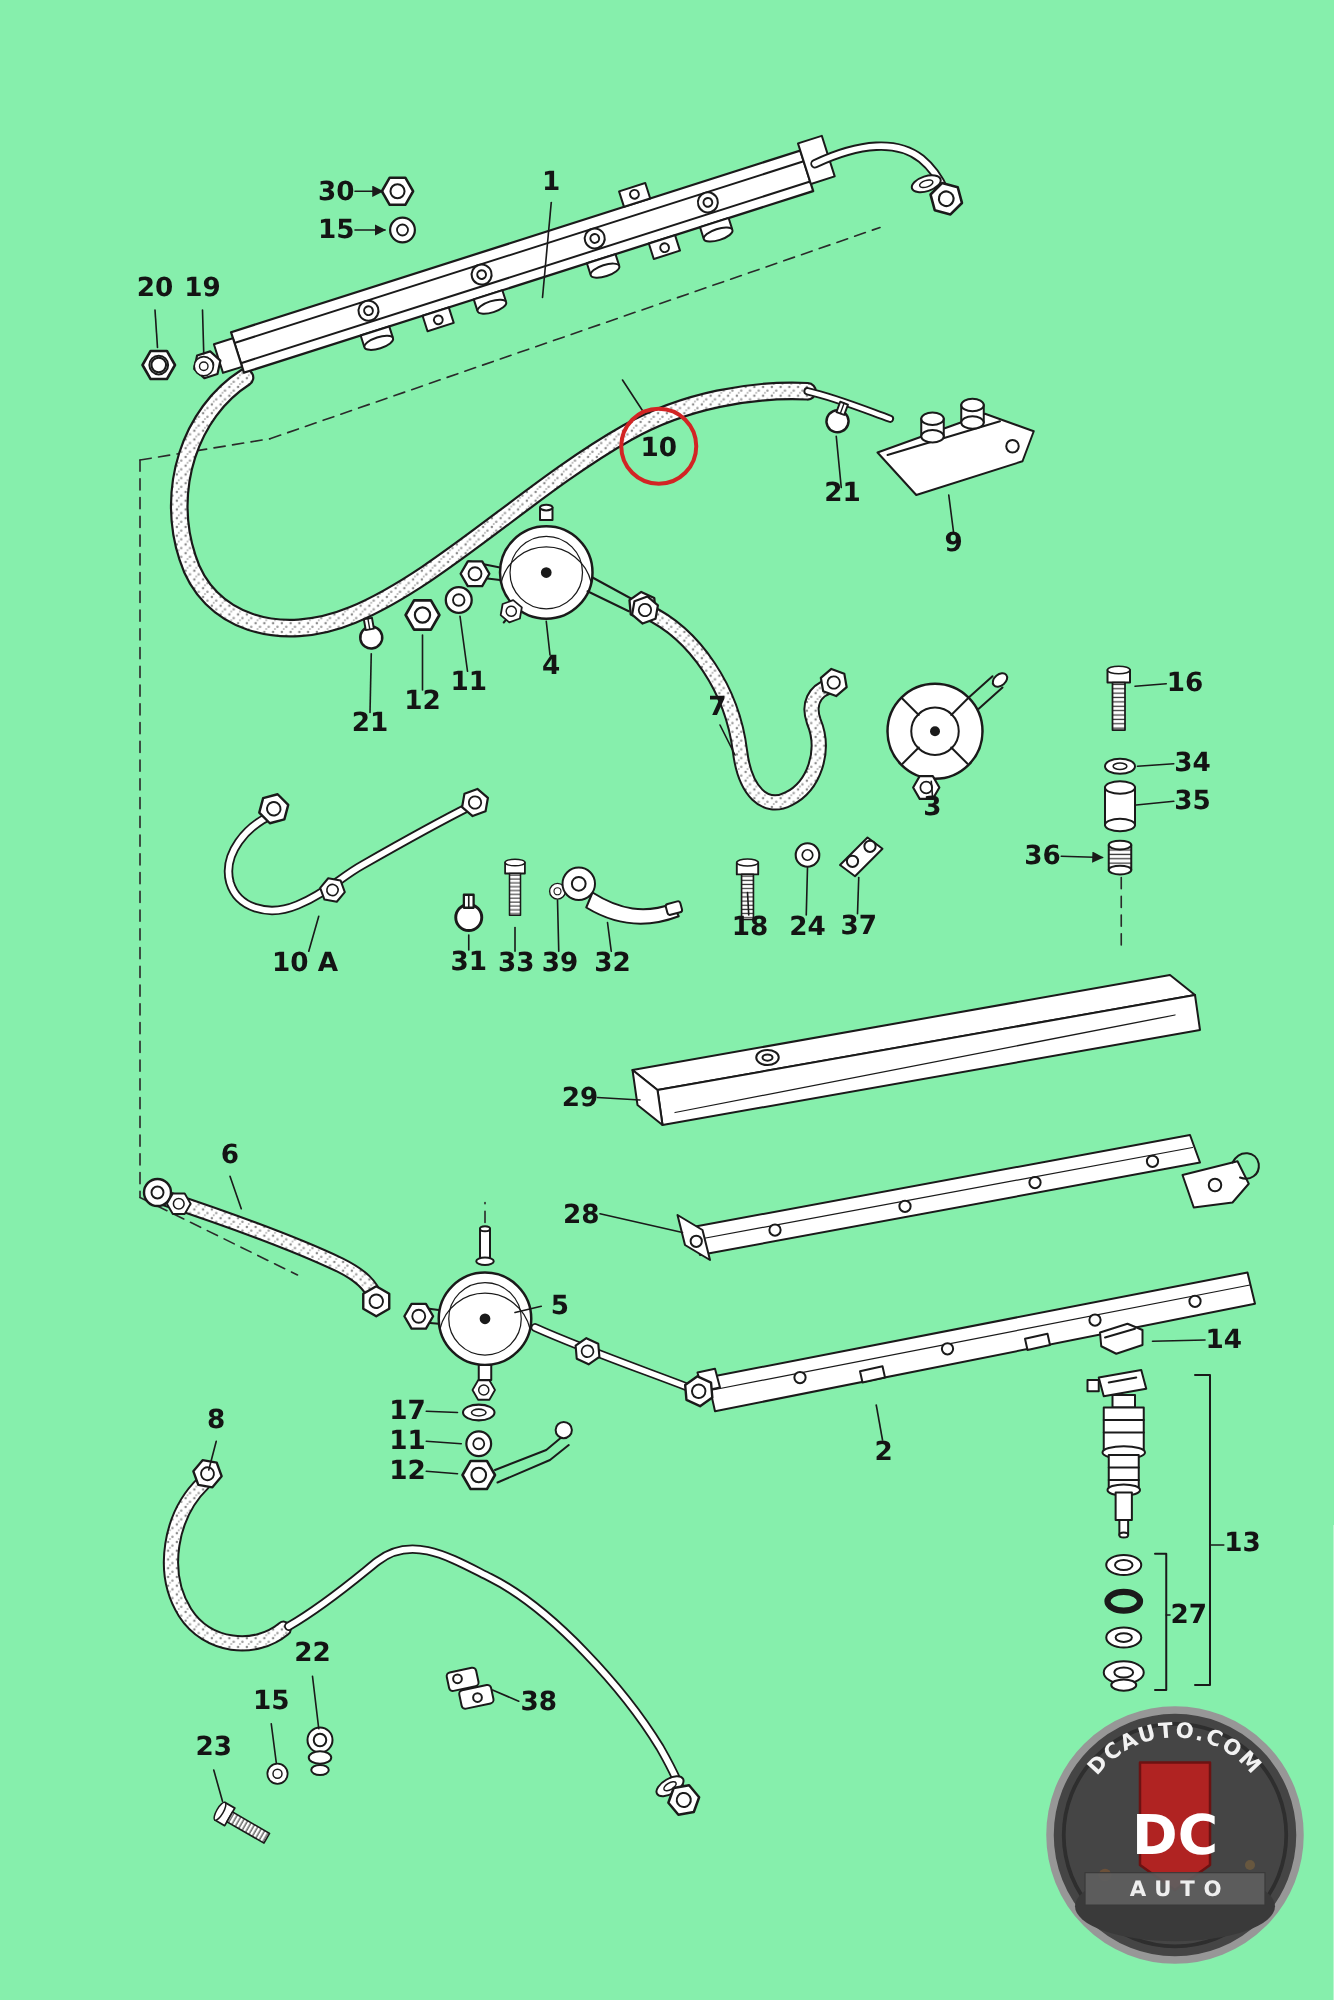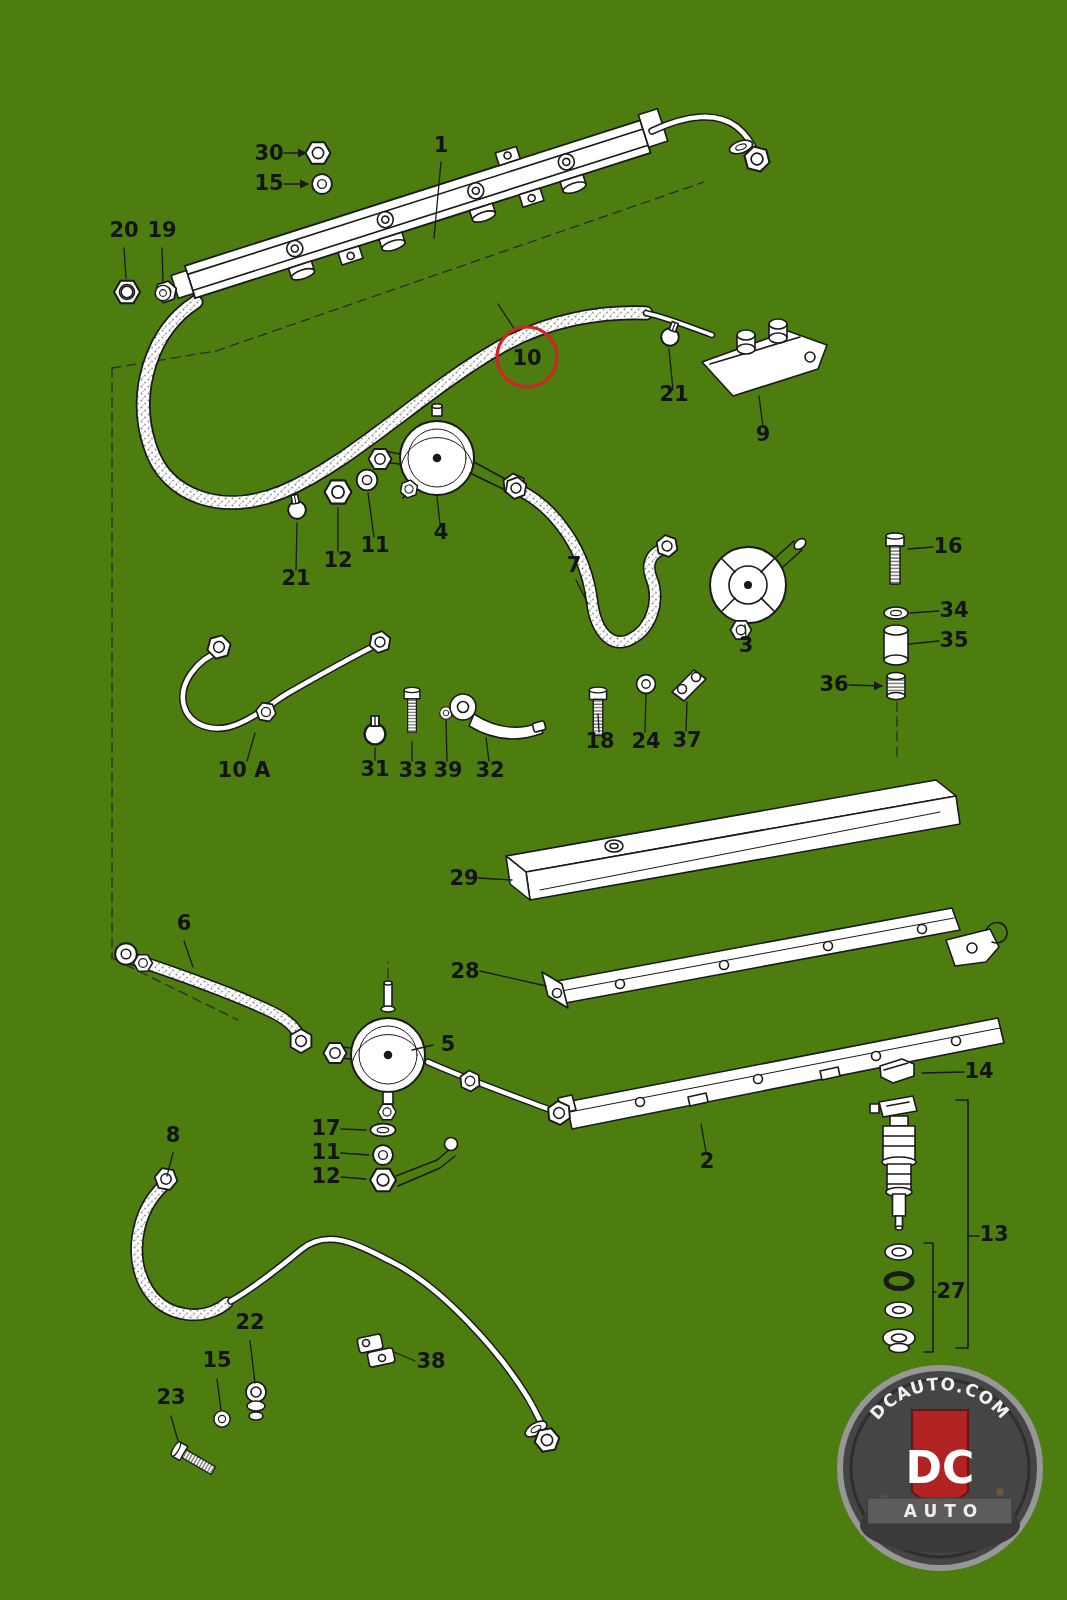--- a/index.html
+++ b/index.html
@@ -1,16 +1,16 @@
 <!DOCTYPE html>
 <html><head>
 <meta charset="utf-8">
 <style>
   html,body{margin:0;padding:0;background:#ffffff;}
-  .page{position:relative;width:1067px;height:1600px;background:#4d7c0f;overflow:hidden;
+  .page{position:relative;width:1067px;height:1600px;background:#86efac;overflow:hidden;
         font-family:"DejaVu Sans", sans-serif;}
   svg{display:block;}
   .lbl{font-family:"DejaVu Sans", sans-serif;font-size:21px;font-weight:700;fill:#141414;}
   .logo-arc{font-family:"DejaVu Sans", sans-serif;font-size:17px;font-weight:700;fill:#f2f2f2;letter-spacing:1.5px;}
   .logo-dc{font-family:"DejaVu Sans", sans-serif;font-size:44px;font-weight:700;fill:#ffffff;}
   .logo-auto{font-family:"DejaVu Sans", sans-serif;font-size:17px;font-weight:700;fill:#eeeeee;letter-spacing:7px;}
 </style>
 </head>
 <body>
 

